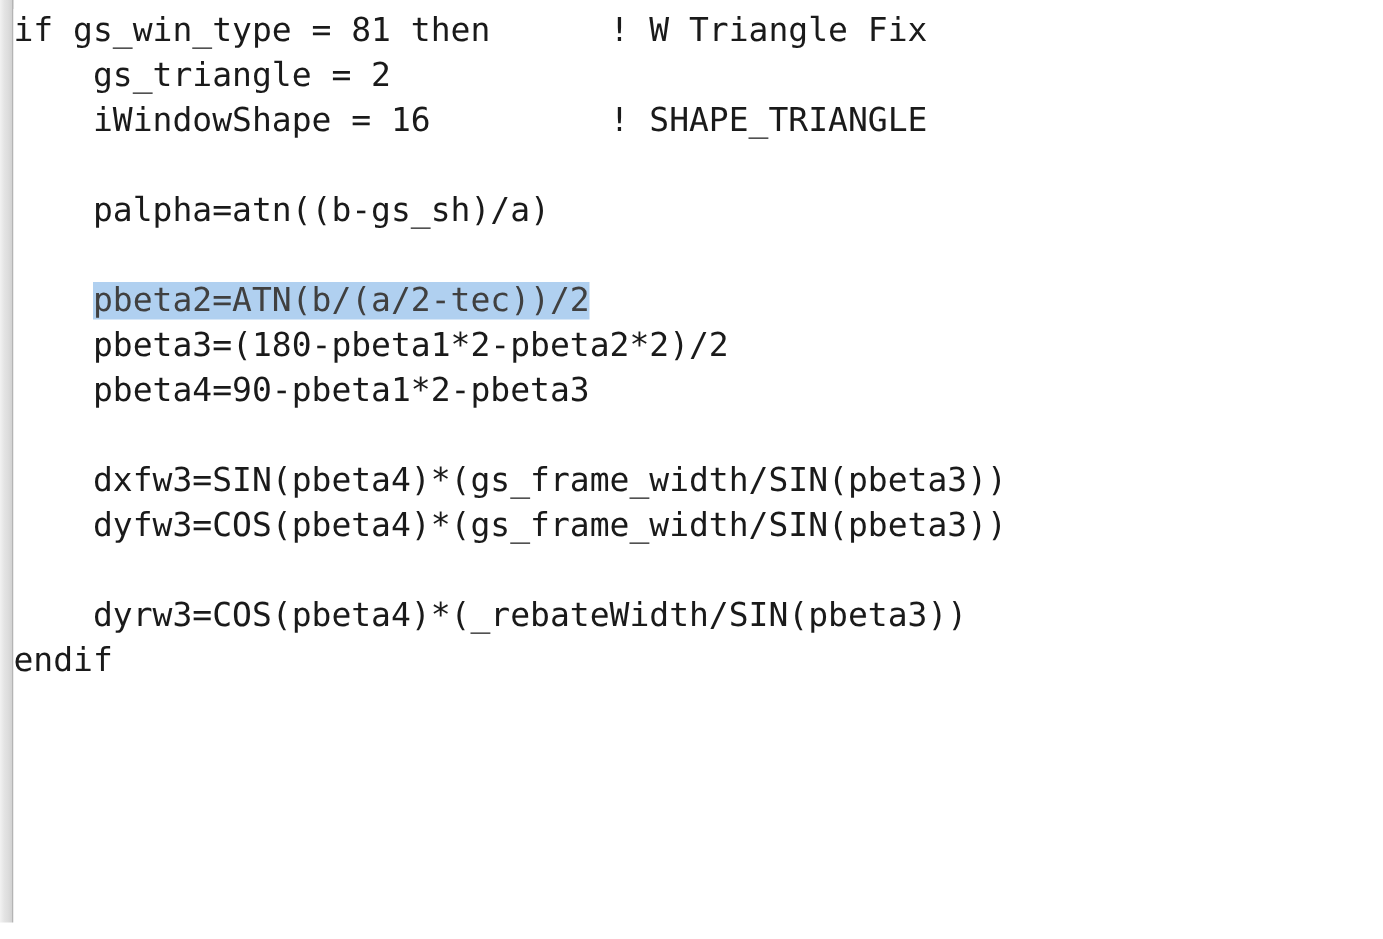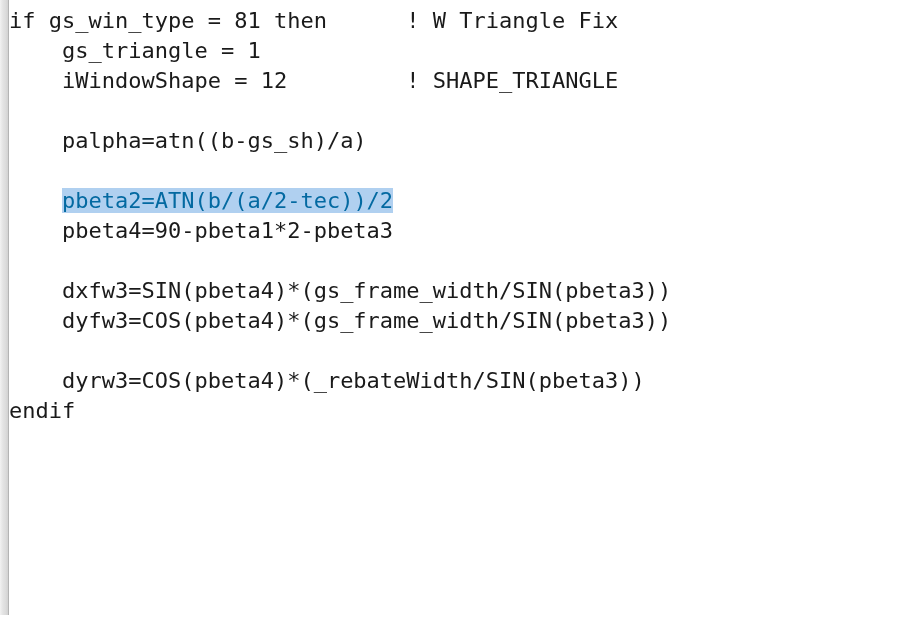--- a/index.html
+++ b/index.html
@@ -63,43 +63,44 @@
   }
 
   .code-line .seg {
     display: inline;
     white-space: pre;
   }
 
   
   .code-line.selected .seg.sel {
     background: #b0d0f0;
-    color: #0369a1;
+    color: #404040;
   }
 
   .blank-line {
     height: 30px;
   }
 </style>
 </head>
 <body>
 
 <div id="editor-window">
 
   <div id="gutter"></div>
   <div id="gutter-rule"></div>
 
   <div id="code-area">
       <div class="code-line"><span class="seg">if gs_win_type = 81 then      ! W Triangle Fix</span></div>
-      <div class="code-line"><span class="seg">    gs_triangle = 1</span></div>
-      <div class="code-line"><span class="seg">    iWindowShape = 12         ! SHAPE_TRIANGLE</span></div>
+      <div class="code-line"><span class="seg">    gs_triangle = 2</span></div>
+      <div class="code-line"><span class="seg">    iWindowShape = 16         ! SHAPE_TRIANGLE</span></div>
       <div class="code-line blank-line"></div>
       <div class="code-line"><span class="seg">    palpha=atn((b-gs_sh)/a)</span></div>
       <div class="code-line blank-line"></div>
       <div class="code-line selected"><span class="seg">    </span><span class="seg sel">pbeta2=ATN(b/(a/2-tec))/2</span></div>
+      <div class="code-line"><span class="seg">    pbeta3=(180-pbeta1*2-pbeta2*2)/2</span></div>
       <div class="code-line"><span class="seg">    pbeta4=90-pbeta1*2-pbeta3</span></div>
       <div class="code-line blank-line"></div>
       <div class="code-line"><span class="seg">    dxfw3=SIN(pbeta4)*(gs_frame_width/SIN(pbeta3))</span></div>
       <div class="code-line"><span class="seg">    dyfw3=COS(pbeta4)*(gs_frame_width/SIN(pbeta3))</span></div>
       <div class="code-line blank-line"></div>
       <div class="code-line"><span class="seg">    dyrw3=COS(pbeta4)*(_rebateWidth/SIN(pbeta3))</span></div>
       <div class="code-line"><span class="seg">endif</span></div>
     </div>
 
 </div>

